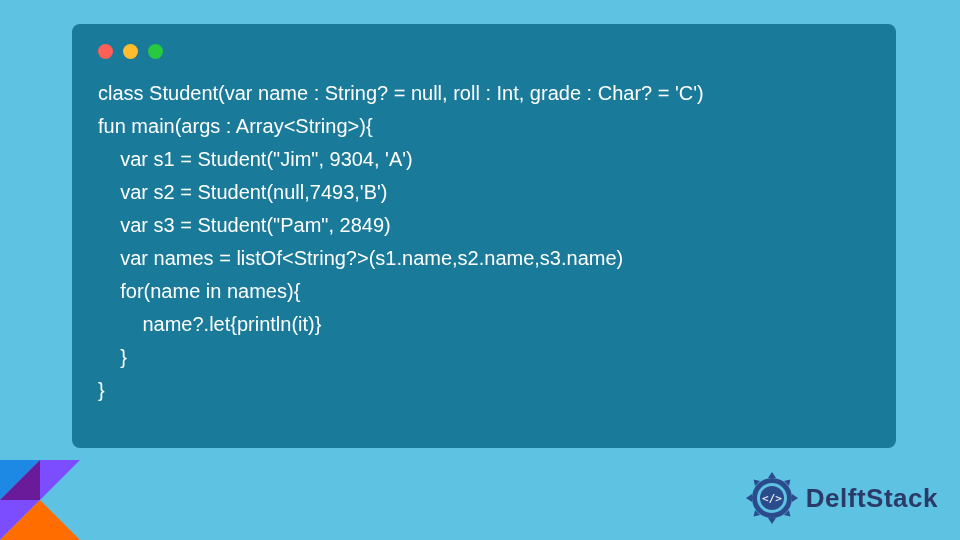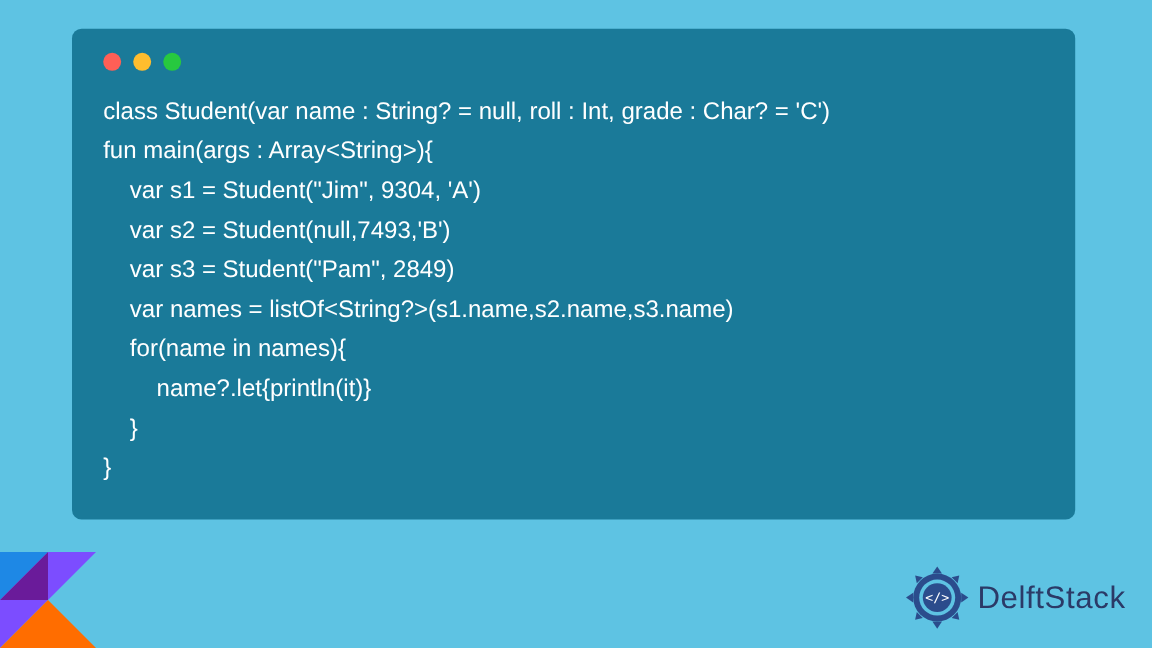--- a/index.html
+++ b/index.html
@@ -7,25 +7,25 @@
     width: 960px;
     height: 540px;
     background: #5EC3E3;
     font-family: Arial, Helvetica, sans-serif;
     position: relative;
     overflow: hidden;
   }
   .code-window {
     position: absolute;
     top: 24px;
-    left: 60px;
+    left: 72px;
     right: 64px;
     background: #1A7A99;
     border-radius: 8px;
-    padding: 20px 26px 26px 26px;
+    padding: 20px 26px 41px 26px;
   }
   .dots {
     display: flex;
     gap: 10px;
     margin-bottom: 18px;
   }
   .dot {
     width: 15px;
     height: 15px;
     border-radius: 50%;
@@ -54,21 +54,21 @@
     display: flex;
     align-items: center;
     gap: 6px;
   }
   .delft-gear {
     width: 56px;
     height: 56px;
   }
   .delft-text {
     font-size: 26px;
-    font-weight: 400;
+    font-weight: 700;
     color: #2B3A67;
     letter-spacing: 0.5px;
   }
 </style>
 </head>
 <body>
 
 <div class="code-window">
   <div class="dots">
     <div class="dot dot-red"></div>

